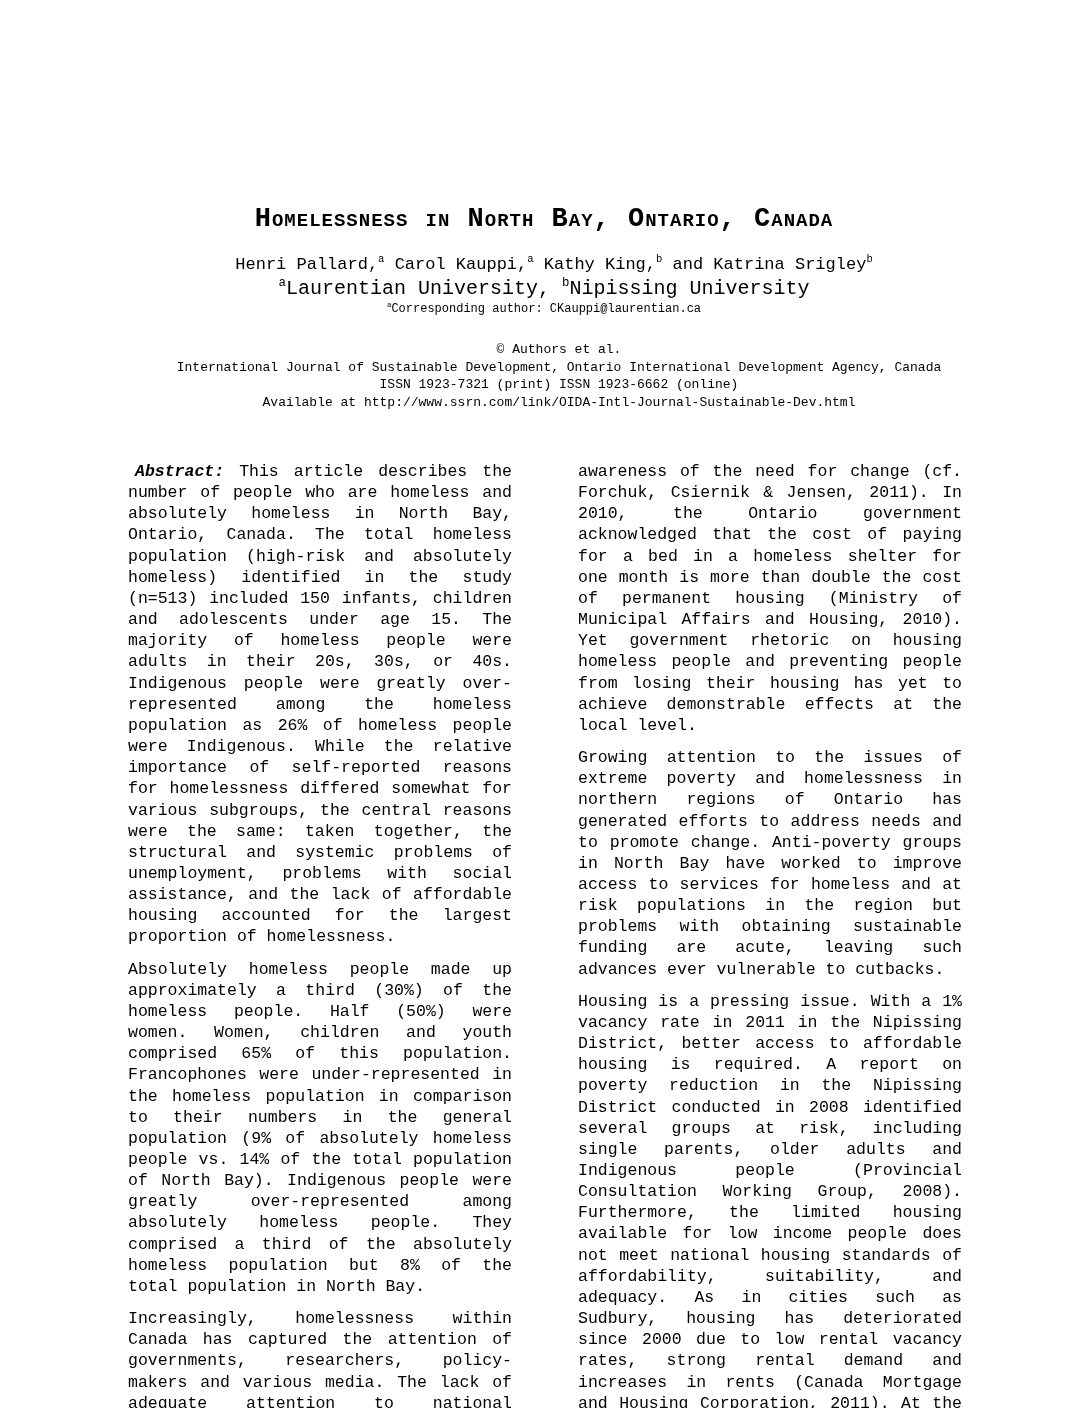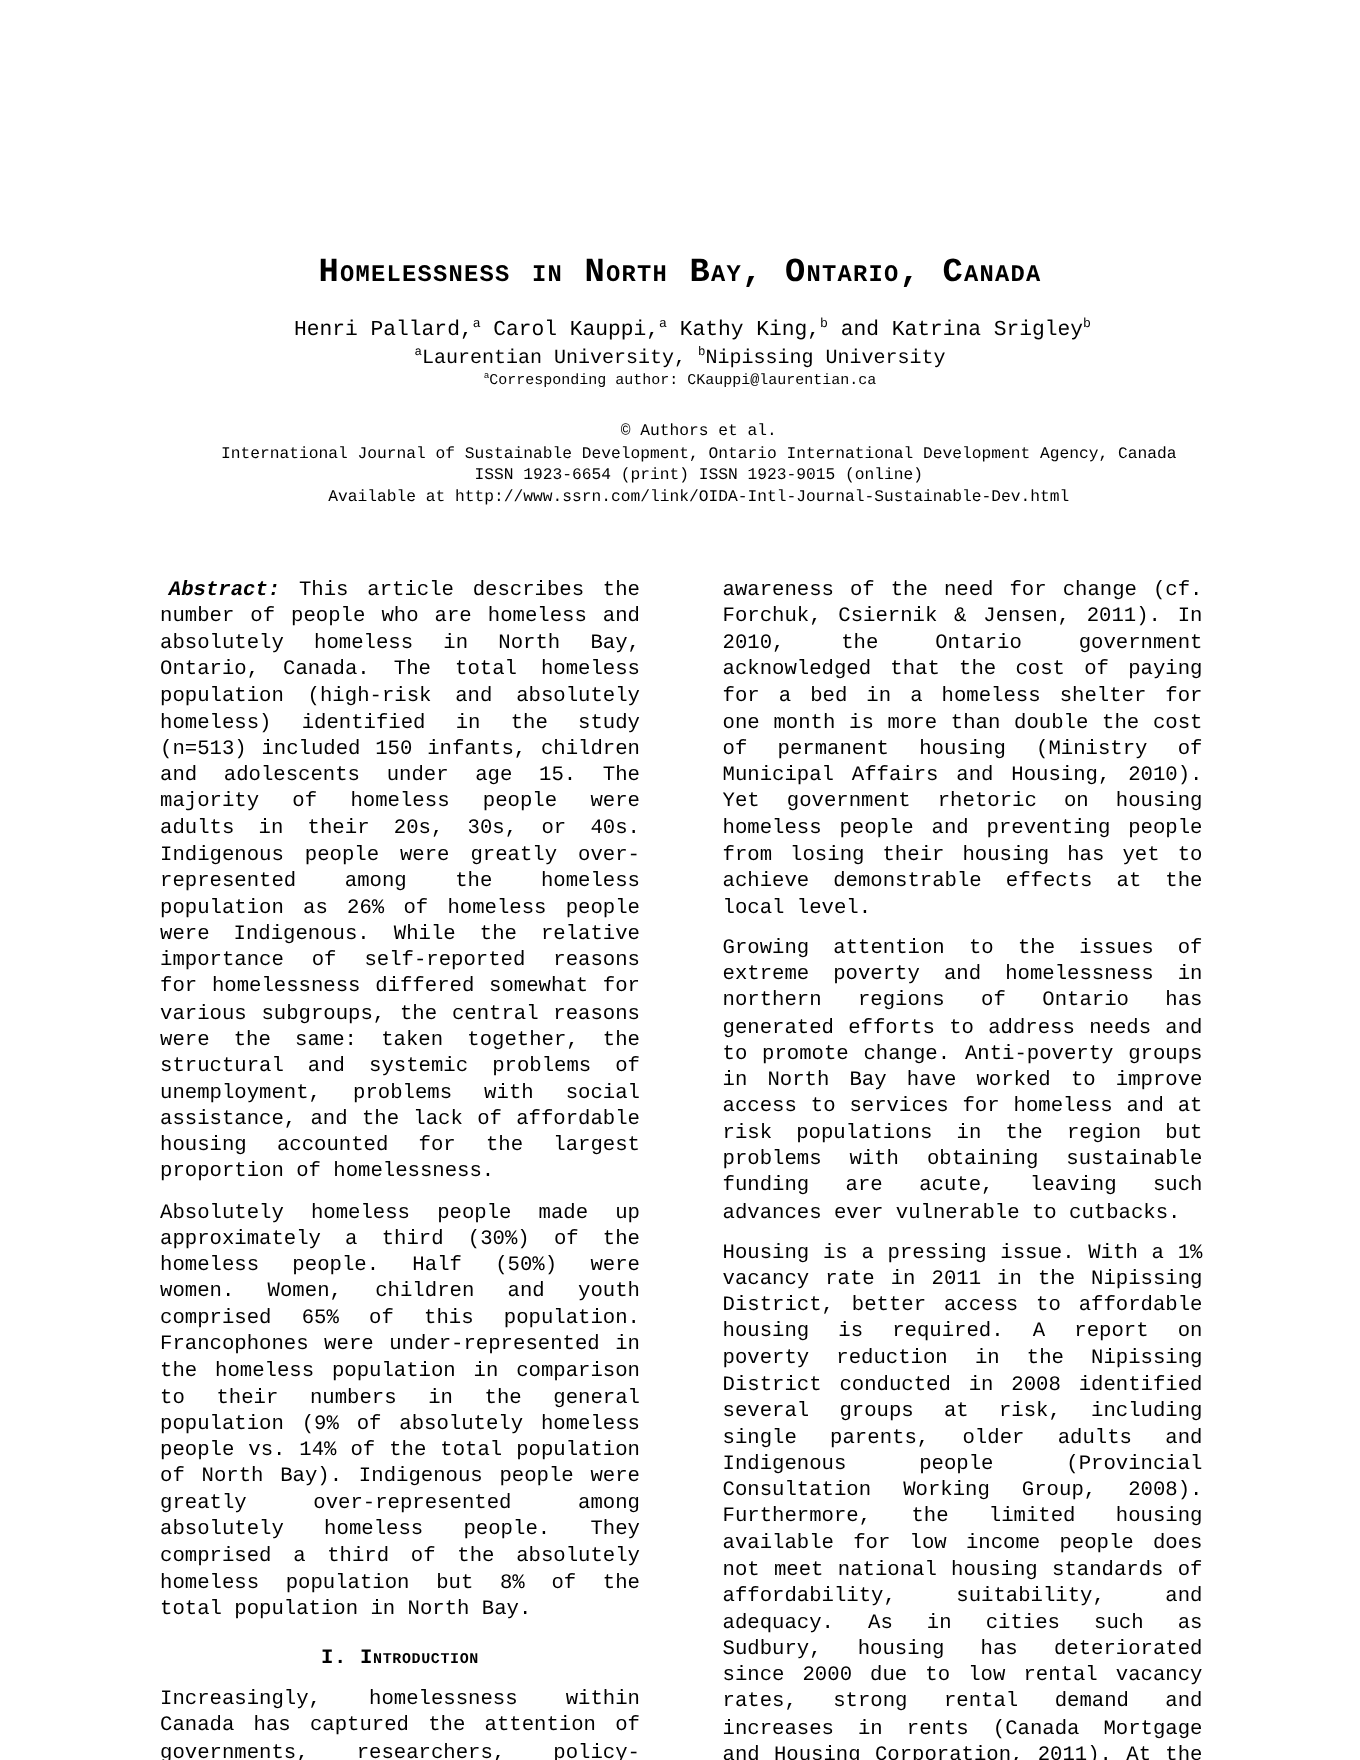--- a/index.html
+++ b/index.html
@@ -27,21 +27,21 @@
     font-variant: small-caps;
     letter-spacing: 1px;
   }
   .authors {
     margin: 21px 0 0 0;
     font-size: 17px;
     padding-left: 20px;
   }
   .affil {
     margin: 3px 0 0 0;
-    font-size: 16px;
+    font-size: 20px;
   }
   .corresp {
     margin: 2px 0 0 0;
     font-size: 12px;
   }
   sup {
     font-size: 0.62em;
     line-height: 0;
     vertical-align: super;
   }
@@ -90,34 +90,33 @@
 
     <p class="authors"><span>Henri Pallard,</span><sup>a</sup><span> Carol Kauppi,</span><sup>a</sup><span> Kathy King,</span><sup>b</sup><span> and Katrina Srigley</span><sup>b</sup></p>
 
     <p class="affil"><sup>a</sup><span>Laurentian University, </span><sup>b</sup><span>Nipissing University</span></p>
 
     <p class="corresp"><sup>a</sup><span>Corresponding author: CKauppi@laurentian.ca</span></p>
 
     <div class="pubinfo">
       <div>© Authors et al.</div>
       <div>International Journal of Sustainable Development, Ontario International Development Agency, Canada</div>
-      <div>ISSN 1923-6654 (print) ISSN 1923-9015 (online)</div>
+      <div>ISSN 1923-7321 (print) ISSN 1923-6662 (online)</div>
       <div>Available at http://www.ssrn.com/link/OIDA-Intl-Journal-Sustainable-Dev.html</div>
     </div>
   </div>
 
   <div class="columns">
 
     <section class="col">
       <p class="first-indent"><span style="font-weight: 700; font-style: italic;">Abstract:</span><span> This article describes the number of people who are homeless and absolutely homeless in North Bay, Ontario, Canada. The total homeless population (high-risk and absolutely homeless) identified in the study (n=513) included 150 infants, children and adolescents under age 15. The majority of homeless people were adults in their 20s, 30s, or 40s. Indigenous people were greatly over-represented among the homeless population as 26% of homeless people were Indigenous. While the relative importance of self-reported reasons for homelessness differed somewhat for various subgroups, the central reasons were the same: taken together, the structural and systemic problems of unemployment, problems with social assistance, and the lack of affordable housing accounted for the largest proportion of homelessness.</span></p>
 
       <p>Absolutely homeless people made up approximately a third (30%) of the homeless people. Half (50%) were women. Women, children and youth comprised 65% of this population. Francophones were under-represented in the homeless population in comparison to their numbers in the general population (9% of absolutely homeless people vs. 14% of the total population of North Bay). Indigenous people were greatly over-represented among absolutely homeless people. They comprised a third of the absolutely homeless population but 8% of the total population in North Bay.</p>
 
 
-      <h2 class="section-heading">I. Introduction</h2>
 
       <p>Increasingly, homelessness within Canada has captured the attention of governments, researchers, policy-makers and various media. The lack of adequate attention to national housing, income and mental health policies, as well as the changing nature of homelessness, are central issues linked to greater</p>
     </section>
 
     <section class="col">
       <p>awareness of the need for change (cf. Forchuk, Csiernik &amp; Jensen, 2011). In 2010, the Ontario government acknowledged that the cost of paying for a bed in a homeless shelter for one month is more than double the cost of permanent housing (Ministry of Municipal Affairs and Housing, 2010). Yet government rhetoric on housing homeless people and preventing people from losing their housing has yet to achieve demonstrable effects at the local level.</p>
 
       <p>Growing attention to the issues of extreme poverty and homelessness in northern regions of Ontario has generated efforts to address needs and to promote change. Anti-poverty groups in North Bay have worked to improve access to services for homeless and at risk populations in the region but problems with obtaining sustainable funding are acute, leaving such advances ever vulnerable to cutbacks.</p>
 
       <p>Housing is a pressing issue. With a 1% vacancy rate in 2011 in the Nipissing District, better access to affordable housing is required. A report on poverty reduction in the Nipissing District conducted in 2008 identified several groups at risk, including single parents, older adults and Indigenous people (Provincial Consultation Working Group, 2008). Furthermore, the limited housing available for low income people does not meet national housing standards of affordability, suitability, and adequacy. As in cities such as Sudbury, housing has deteriorated since 2000 due to low rental vacancy rates, strong rental demand and increases in rents (Canada Mortgage and Housing Corporation, 2011). At the same time, Nipissing District, much like other regions in northeastern Ontario, is being impacted by rising numbers of children and youth, as well as Indigenous people facing alarming rates of homelessness (District of Nipissing Social Services Administration Board, 2008, 2009, 2013). North Bay, the principal city in Nipissing District, had a population of 53,651 in 2011 (Statistics Canada, 2012). The current study sought to</p>

